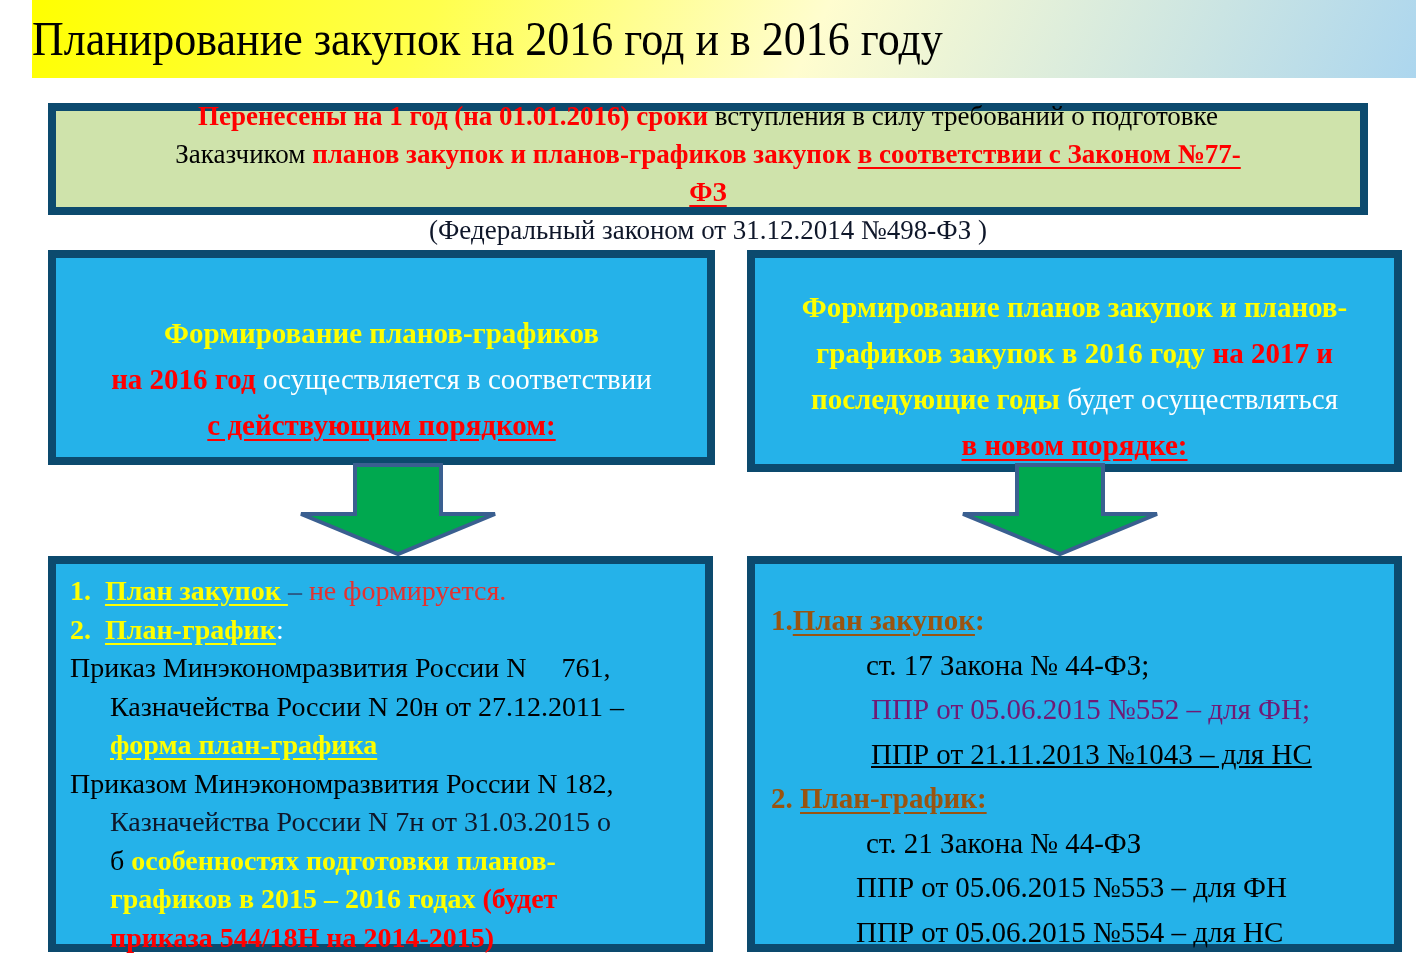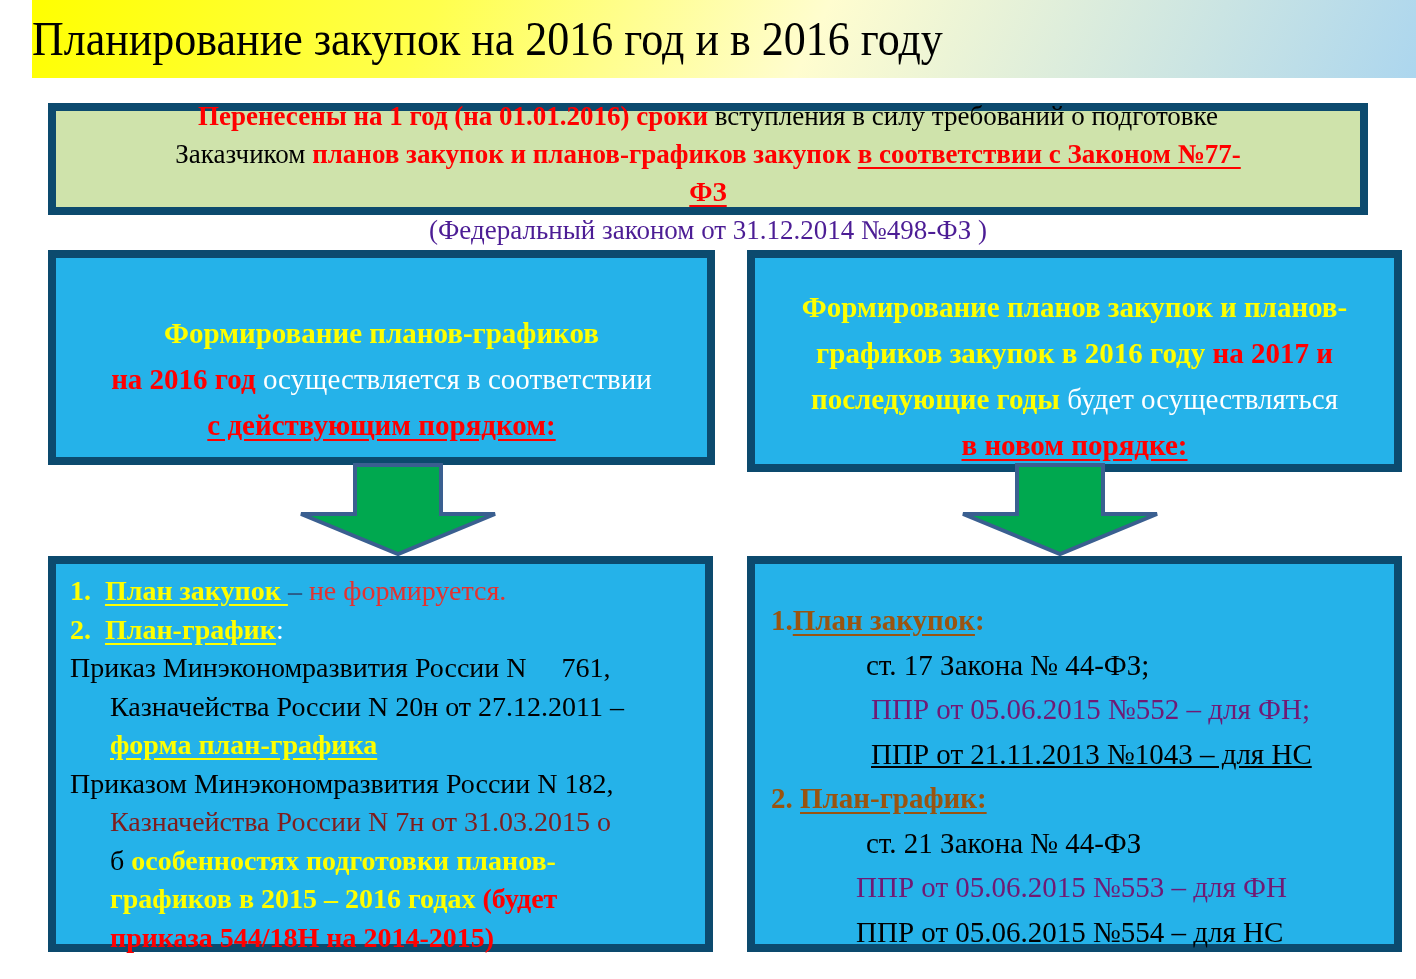--- a/index.html
+++ b/index.html
@@ -41,21 +41,21 @@
 
   <div class="banner">
     <div class="title">Планирование закупок на 2016 год и в 2016 году</div>
   </div>
 
   <div class="box intro">
     <div class="rich center">
         <div class="rl"><span class="b " style="color: rgb(255, 0, 0);">Перенесены на 1 год (на 01.01.2016) сроки </span><span class="" style="color: rgb(0, 0, 0);">вступления в силу требований о подготовке</span></div>
         <div class="rl"><span class="" style="color: rgb(0, 0, 0);">Заказчиком </span><span class="b " style="color: rgb(255, 0, 0);">планов закупок и планов-графиков закупок </span><span class="b u " style="color: rgb(255, 0, 0);"> в соответствии с Законом №77-</span></div>
         <div class="rl"><span class="b u " style="color: rgb(255, 0, 0);">ФЗ</span></div>
-        <div class="rl"><span class="" style="color: #4c1d95;">(Федеральный законом от 31.12.2014 №498-ФЗ )</span></div>
+        <div class="rl"><span class="" style="color: #0f172a;">(Федеральный законом от 31.12.2014 №498-ФЗ )</span></div>
       </div>
   </div>
 
   <div class="box top-left">
     <div class="rich center">
         <div class="rl"><span class="b " style="color: rgb(255, 255, 0);">Формирование планов-графиков</span></div>
         <div class="rl"><span class="b " style="color: rgb(255, 0, 0);">на 2016 год</span><span class="" style="color: rgb(255, 255, 255);"> осуществляется в соответствии</span></div>
         <div class="rl"><span class="b u " style="color: rgb(255, 0, 0);">с действующим порядком:</span></div>
       </div>
   </div>
@@ -78,33 +78,33 @@
   </svg>
 
   <div class="box bottom-left">
     <div class="rich">
         <div class="rl"><span class="b " style="color: rgb(255, 255, 0);">1.&nbsp; </span><span class="b u " style="color: rgb(255, 255, 0);">План закупок </span><span class="b " style="color: rgb(42, 93, 138);">– </span><span class="" style="color: rgb(229, 49, 47);">не формируется.</span></div>
         <div class="rl"><span class="b " style="color: rgb(255, 255, 0);">2.&nbsp; </span><span class="b u " style="color: rgb(255, 255, 0);">План-график</span><span class="" style="color: rgb(255, 255, 255);">:</span></div>
         <div class="rl"><span class="" style="color: rgb(0, 0, 0);">Приказ Минэкономразвития России N&nbsp;&nbsp;&nbsp;&nbsp;&nbsp;761,</span></div>
         <div class="rl" style="padding-left: 40px;"><span class="" style="color: rgb(0, 0, 0);">Казначейства России N 20н от 27.12.2011 –</span></div>
         <div class="rl" style="padding-left: 40px;"><span class="b u " style="color: rgb(255, 255, 0);">форма план-графика</span></div>
         <div class="rl"><span class="" style="color: rgb(0, 0, 0);">Приказом Минэкономразвития России N 182,</span></div>
-        <div class="rl" style="padding-left: 40px;"><span class="" style="color: #7f1d1d;">Казначейства России N 7н от 31.03.2015 о</span></div>
+        <div class="rl" style="padding-left: 40px;"><span class="" style="color: #0f172a;">Казначейства России N 7н от 31.03.2015 о</span></div>
         <div class="rl" style="padding-left: 40px;"><span class="" style="color: rgb(0, 0, 0);">б </span><span class="b " style="color: rgb(255, 255, 0);">особенностях подготовки планов-</span></div>
         <div class="rl" style="padding-left: 40px;"><span class="b " style="color: rgb(255, 255, 0);">графиков в 2015 – 2016 годах </span><span class="b " style="color: rgb(255, 0, 0);">(будет</span></div>
         <div class="rl" style="padding-left: 40px;"><span class="b " style="color: rgb(255, 0, 0);">приказа 544/18Н на 2014-2015)</span></div>
       </div>
   </div>
 
   <div class="box bottom-right">
     <div class="rich">
         <div class="rl"><span class="b " style="color: rgb(154, 84, 16);">1.</span><span class="b u " style="color: rgb(154, 84, 16);">План закупок</span><span class="b " style="color: rgb(154, 84, 16);">:</span></div>
         <div class="rl" style="padding-left: 95px;"><span class="" style="color: #000000;">ст. 17 Закона № 44-ФЗ;</span></div>
         <div class="rl" style="padding-left: 100px;"><span class="" style="color: #701a75;">ППР от 05.06.2015 №552 – для ФН;</span></div>
         <div class="rl" style="padding-left: 100px; text-decoration: underline;"><span class="" style="color: rgb(0, 0, 0);">ППР от 21.11.2013 №1043 – для НС</span></div>
         <div class="rl"><span class="b " style="color: rgb(154, 84, 16);">2. </span><span class="b u " style="color: rgb(154, 84, 16);">План-график:</span></div>
         <div class="rl" style="padding-left: 95px;"><span class="" style="color: rgb(0, 0, 0);">ст. 21 Закона № 44-ФЗ</span></div>
-        <div class="rl" style="padding-left: 85px;"><span class="" style="color: #701a75;">ППР от 05.06.2015 №553 – для ФН</span></div>
+        <div class="rl" style="padding-left: 85px;"><span class="" style="color: #000000;">ППР от 05.06.2015 №553 – для ФН</span></div>
         <div class="rl" style="padding-left: 85px;"><span class="" style="color: rgb(0, 0, 0);">ППР от 05.06.2015 №554 – для НС</span></div>
       </div>
   </div>
 
 </div>
 
 </body></html>

